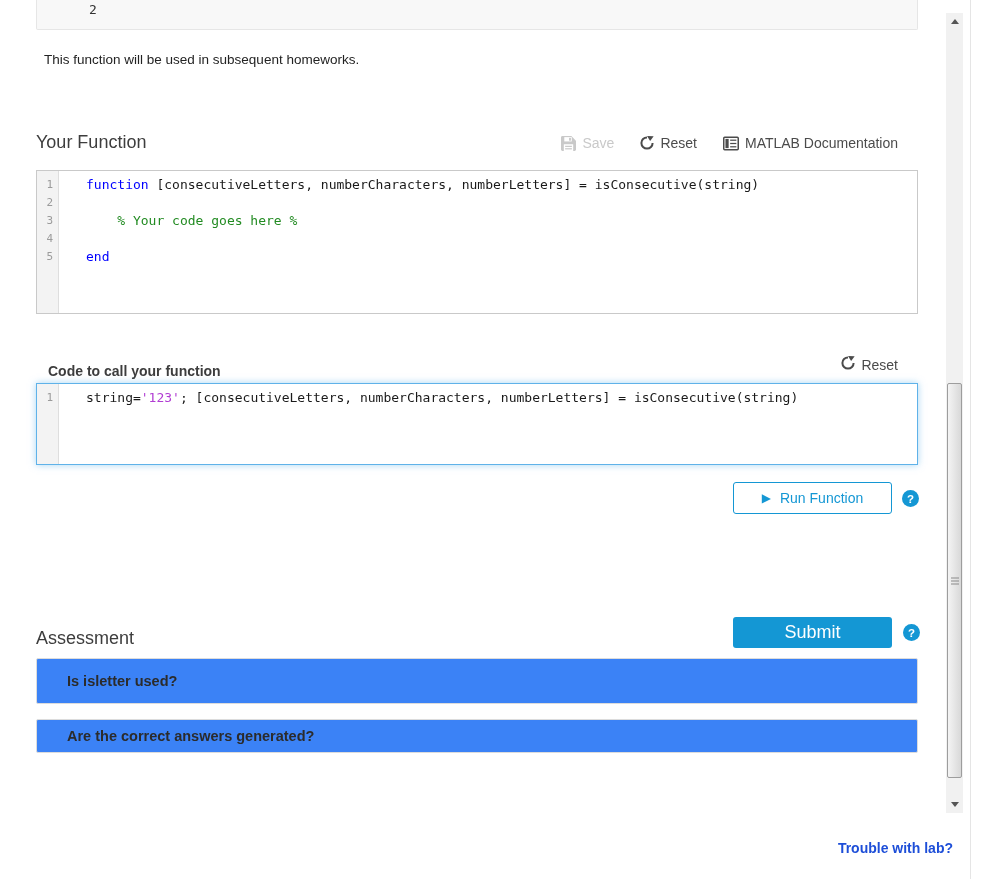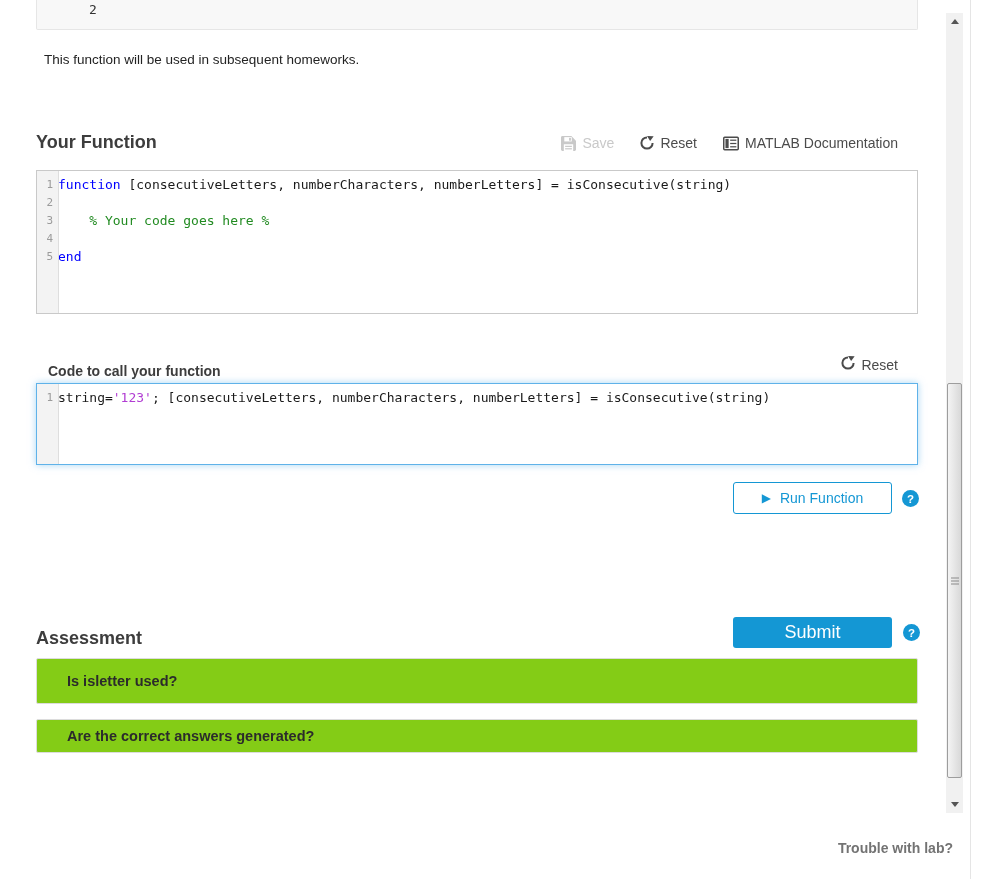--- a/index.html
+++ b/index.html
@@ -8,21 +8,21 @@
   .page { position:relative; width:1005px; height:879px; background:#fff; overflow:hidden; }
 
   
   .top-partial { position:absolute; left:36px; top:0; width:882px; height:30px;
     background:#f8f8f8; border:1px solid #e6e6e6; border-top:none; border-radius:0 0 2px 2px; overflow:hidden; }
   .top-partial span { position:absolute; left:52px; top:2px; font-family:"DejaVu Sans Mono", monospace;
     font-size:13px; color:#333; }
 
   .intro { position:absolute; left:36px; top:44px; margin:8px; font-size:13.5px; color:#232323; }
 
-  .h-big { position:absolute; left:36px; margin:0; font-size:18px; font-weight:bold; color:#3d3d3d; }
+  .h-big { position:absolute; left:36px; margin:0; font-size:18px; font-weight:normal; color:#3d3d3d; }
   #yf-title { top:132px; }
   #assess-title { top:628px; }
   .h-small { position:absolute; left:36px; margin:12px; font-size:14px; font-weight:bold; color:#3d3d3d; }
   #call-title { top:351px; }
 
   
   .toolbar { position:absolute; top:135px; right:107px; display:flex; align-items:center; gap:26px;
     font-size:14px; color:#4b4b4b; }
   .tb-btn { display:flex; align-items:center; gap:6px; cursor:pointer; white-space:nowrap; }
   .tb-btn.disabled { color:#c9c9c9; cursor:default;padding-left:32px; }
@@ -32,21 +32,21 @@
     font-size:14px; color:#4b4b4b; cursor:pointer; }
 
   
   .editor { position:absolute; left:36px; width:882px; background:#fff; }
   #editor1 { top:170px; height:144px; border:1px solid #c9c9c9; }
   #editor2 { top:383px; height:82px; border:1px solid #5fb2e9; box-shadow:0 0 7px rgba(95,178,233,.55); }
   .gutter { position:absolute; left:0; top:0; bottom:0; width:22px; background:#f3f3f3;
     border-right:1px solid #dedede; padding-top:5px; }
   .ln { height:18px; line-height:18px; text-align:right; padding-right:5px;
     font-family:"DejaVu Sans Mono", monospace; font-size:11px; color:#9b9b9b; }
-  .code { margin-left:6px; padding:5px 6px 4px 15px; overflow:hidden; }
+  .code { margin-left:34px; padding:5px 6px 4px 15px; overflow:hidden; }
   .cl { height:18px; line-height:18px; font-family:"DejaVu Sans Mono", monospace; font-size:13px;
     color:#1a1a1a; white-space:pre; }
   .seg-keyword { color:var(--kw); }
   .seg-comment { color:var(--cm); }
   .seg-string  { color:var(--st); }
   .seg-plain   { color:#1a1a1a; }
 
   
   .run-btn { position:absolute; left:733px; top:482px; width:159px; height:32px; background:#fff;
     border:1px solid var(--accent); border-radius:3px; color:var(--accent); font-size:14px;
@@ -57,21 +57,21 @@
     background:var(--accent); border:none; border-radius:3px; color:#fff; font-size:18px;
     display:flex; align-items:center; justify-content:center; cursor:pointer;
     font-family:"Liberation Sans", sans-serif; }
   .help { position:absolute; width:17px; height:17px; border-radius:50%; background:var(--accent);
     color:#fff; font-size:11.5px; font-weight:bold; display:flex; align-items:center;
     justify-content:center; cursor:pointer; }
   #help-run { left:902px; top:490px; }
   #help-submit { left:903px; top:624px; }
 
   
-  .card { position:absolute; left:36px; width:882px; background:#84cc16; border:1px solid #dcdcdc;
+  .card { position:absolute; left:36px; width:882px; background:#3b82f6; border:1px solid #dcdcdc;
     border-radius:2px; display:flex; align-items:center; padding-left:30px; font-size:14.5px;
     font-weight:bold; color:#2b2b2b; }
   #card1 { top:658px; height:46px; }
   #card2 { top:719px; height:34px; }
 
   
   .vline { position:absolute; left:970px; top:0; width:1px; height:879px; background:#e5e5e5; }
   .scrollbar { position:absolute; left:946px; top:13px; width:17px; height:800px; background:#f1f1f1; }
   .sb-btn { position:absolute; left:0; width:17px; height:17px; display:flex; align-items:center;
     justify-content:center; cursor:pointer; }
@@ -80,21 +80,21 @@
     border-bottom:5px solid #555; }
   .tri-down { width:0; height:0; border-left:4px solid transparent; border-right:4px solid transparent;
     border-top:5px solid #555; }
   .sb-thumb { position:absolute; left:1px; top:370px; width:15px; height:395px;
     background:linear-gradient(to right,#f4f4f4,#d8d8d8); border:1px solid #9d9d9d; border-radius:2px; }
   .grip { position:absolute; left:50%; top:50%; transform:translate(-50%,-50%); display:flex;
     flex-direction:column; gap:2px; }
   .grip i { display:block; width:8px; height:1px; background:#8a8a8a; }
 
   .trouble { position:absolute; right:52px; top:840px; font-size:14px; font-weight:bold;
-    color:#737373; text-decoration:none; cursor:pointer; }
+    color:#1d4ed8; text-decoration:none; cursor:pointer; }
 </style>
 </head>
 <body>
 
 <div class="page" style="--accent: #1497d4; --kw: #0000ff; --cm: #228b22; --st: #b13dd3;">
 
   <div class="top-partial">
     <span>2</span>
   </div>
 

